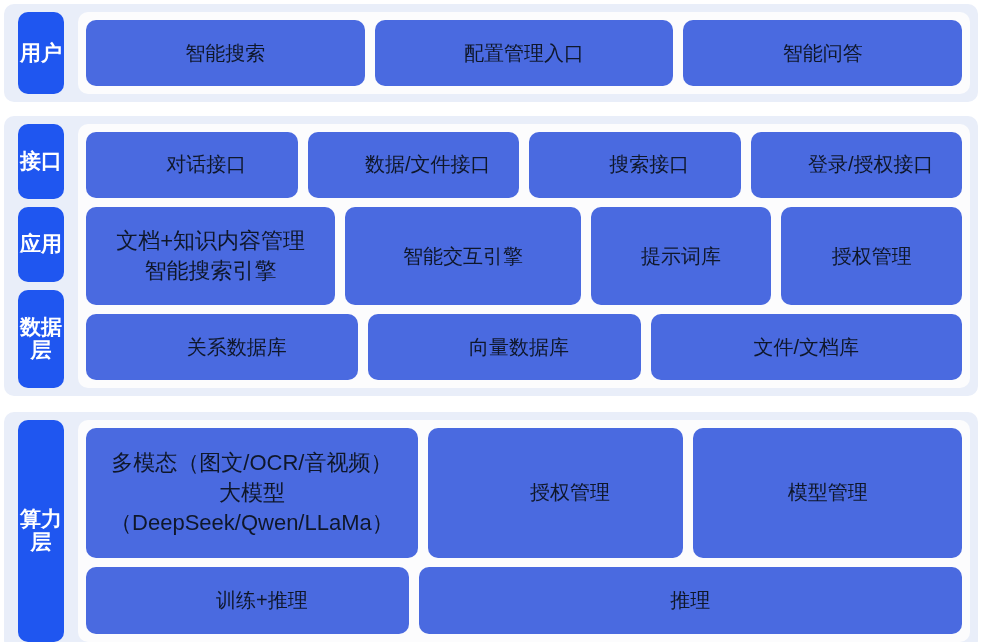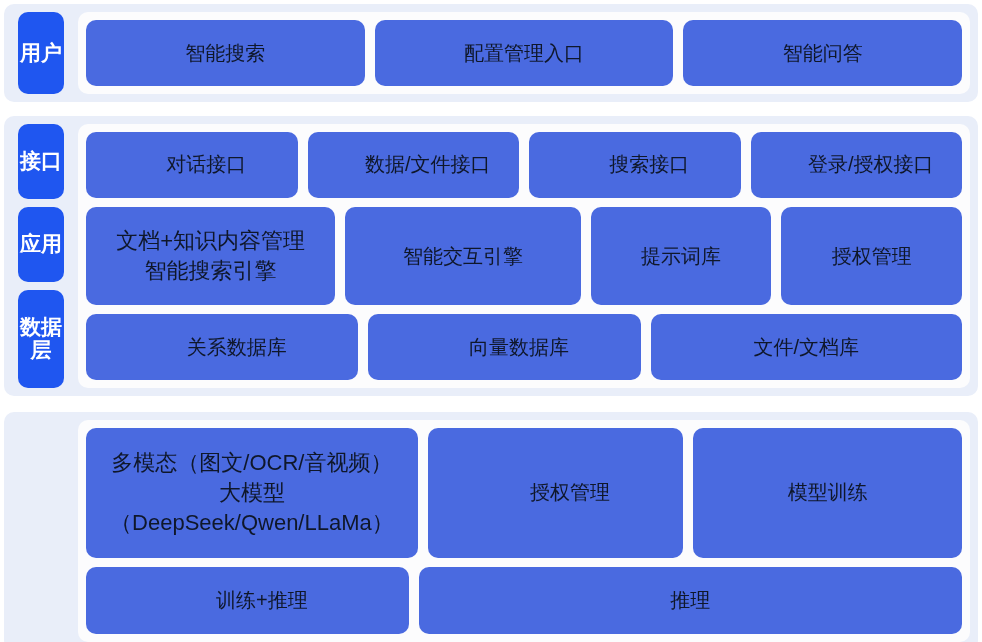--- a/index.html
+++ b/index.html
@@ -160,28 +160,29 @@
         <div class="box w-1">关系数据库</div>
         <div class="box w-1">向量数据库</div>
         <div class="box w-13">文件/文档库</div>
       </div>
 
     </div>
   </section>
 
   <section class="panel" id="panel-infra">
     <div class="label-col">
+      <div class="side-label">算力层</div>
     </div>
     <div class="inner">
 
       <div class="row">
         <div class="box multiline w-15">多模态（图文/OCR/音视频）
 大模型（DeepSeek/Qwen/LLaMa）</div>
         <div class="box w-1">授权管理</div>
-        <div class="box w-12">模型训练</div>
+        <div class="box w-12">模型管理</div>
       </div>
 
       <div class="row">
         <div class="box w-1">训练+推理</div>
         <div class="box w-19">推理</div>
       </div>
 
     </div>
   </section>
 

